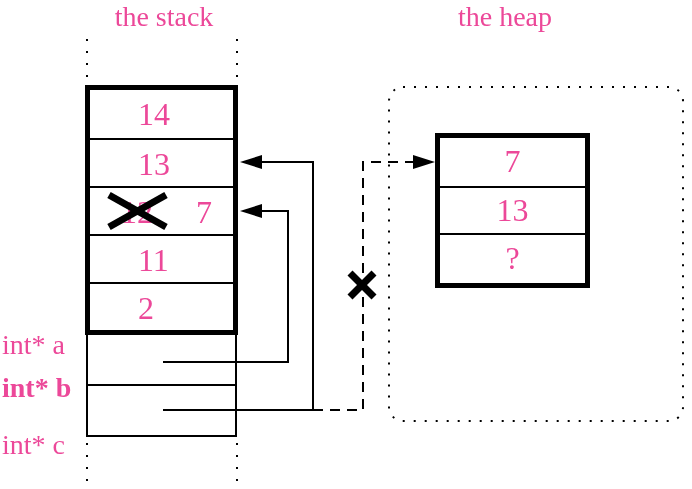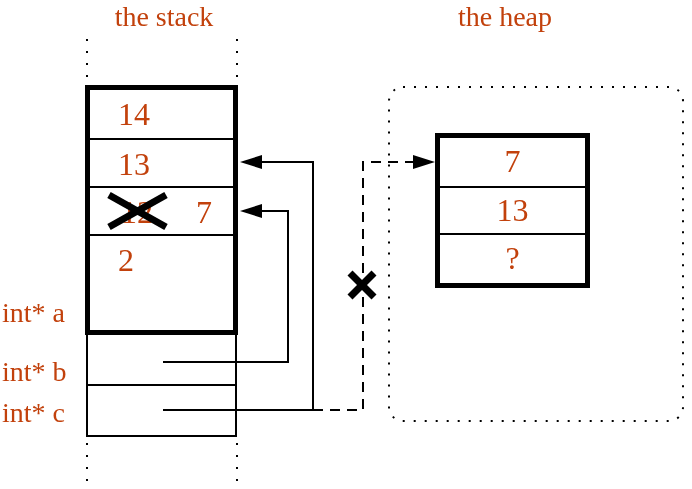--- a/index.html
+++ b/index.html
@@ -6,21 +6,21 @@
     margin: 0;
     padding: 0;
     background: #ffffff;
   }
   #canvas {
     position: relative;
     width: 692px;
     height: 489px;
     background: #ffffff;
     font-family: "Liberation Serif", "DejaVu Serif", serif;
-    color: #c2410c;
+    color: #ec4899;
     overflow: hidden;
   }
   .title {
     position: absolute;
     top: 0px;
     width: 148px;
     font-size: 28px;
     line-height: 34px;
     text-align: center;
     white-space: nowrap;
@@ -28,42 +28,43 @@
   #stack-title { left: 90px; }
   #heap-title  { left: 431px; }
 
   .var-label {
     position: absolute;
     left: 2px;
     height: 34px;
     font-size: 28px;
     line-height: 34px;
     white-space: nowrap;
+    margin-top: 32px;
   }
   #label-a { top: 296px; }
-  #label-b { top: 355px; }
+  #label-b { top: 339px; font-weight: bold; }
   #label-c { top: 396px; font-family: Liberation Serif, serif; }
 
   
   #stack-box {
     position: absolute;
     left: 85px;
     top: 85px;
     width: 153px;
     height: 250px;
     box-sizing: border-box;
     border: 5px solid #000;
     background: #fff;
   }
   .stack-cell {
     box-sizing: border-box;
     height: 48px;
     font-size: 32px;
     line-height: 48px;
-    padding-left: 28px;
+    padding-left: 48px;
     position: relative;
   }
   .stack-cell + .stack-cell { border-top: 2px solid #000; }
   .stack-cell.reassigned { padding-left: 0; }
   .old-val {
     position: absolute;
     left: 25px;
     top: 0;
     width: 44px;
     text-align: center;
@@ -137,20 +138,21 @@
   <div class="var-label" id="label-b">int* b</div>
   <div class="var-label" id="label-c">int* c</div>
 
   <div id="stack-box">
     <div class="stack-cell">14</div>
     <div class="stack-cell">13</div>
     <div class="stack-cell reassigned">
       <span class="old-val">12</span>
       <span class="new-val">7</span>
     </div>
+    <div class="stack-cell">11</div>
     <div class="stack-cell">2</div>
   </div>
 
   <div id="stack-subrows">
     <div class="subrow"></div>
     <div class="subrow"></div>
   </div>
 
   <div id="heap-box">
     <div class="heap-cell">7</div>

